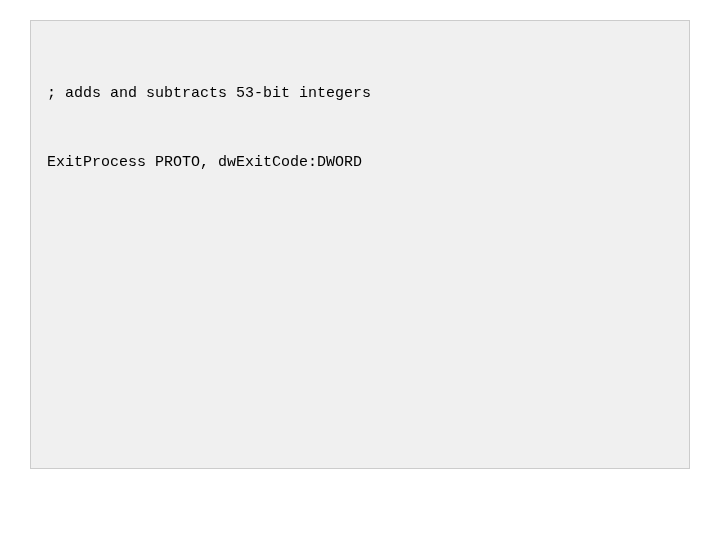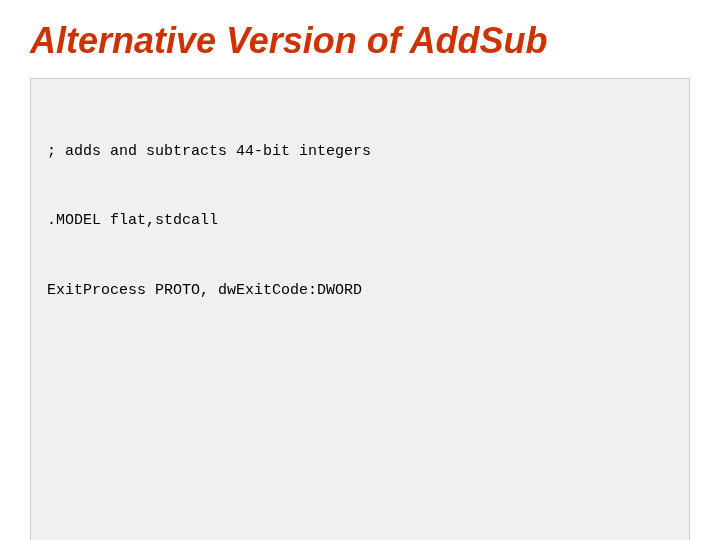--- a/index.html
+++ b/index.html
@@ -44,24 +44,22 @@
     }
 
     .code-line {
       display: block;
     }
   </style>
 </head>
 <body>
 
 <div class="page-container">
-  <h1 class="title">Alternative Version of AddSub</h1>
   <div class="code-box">
-    <span class="code-line">; adds and subtracts 44-bit integers</span>
-    <span class="code-line">.MODEL flat,stdcall</span>
+    <span class="code-line">; adds and subtracts 53-bit integers</span>
     <span class="code-line">ExitProcess PROTO, dwExitCode:DWORD</span>
     
     
     
     
     
     
     
     
     

